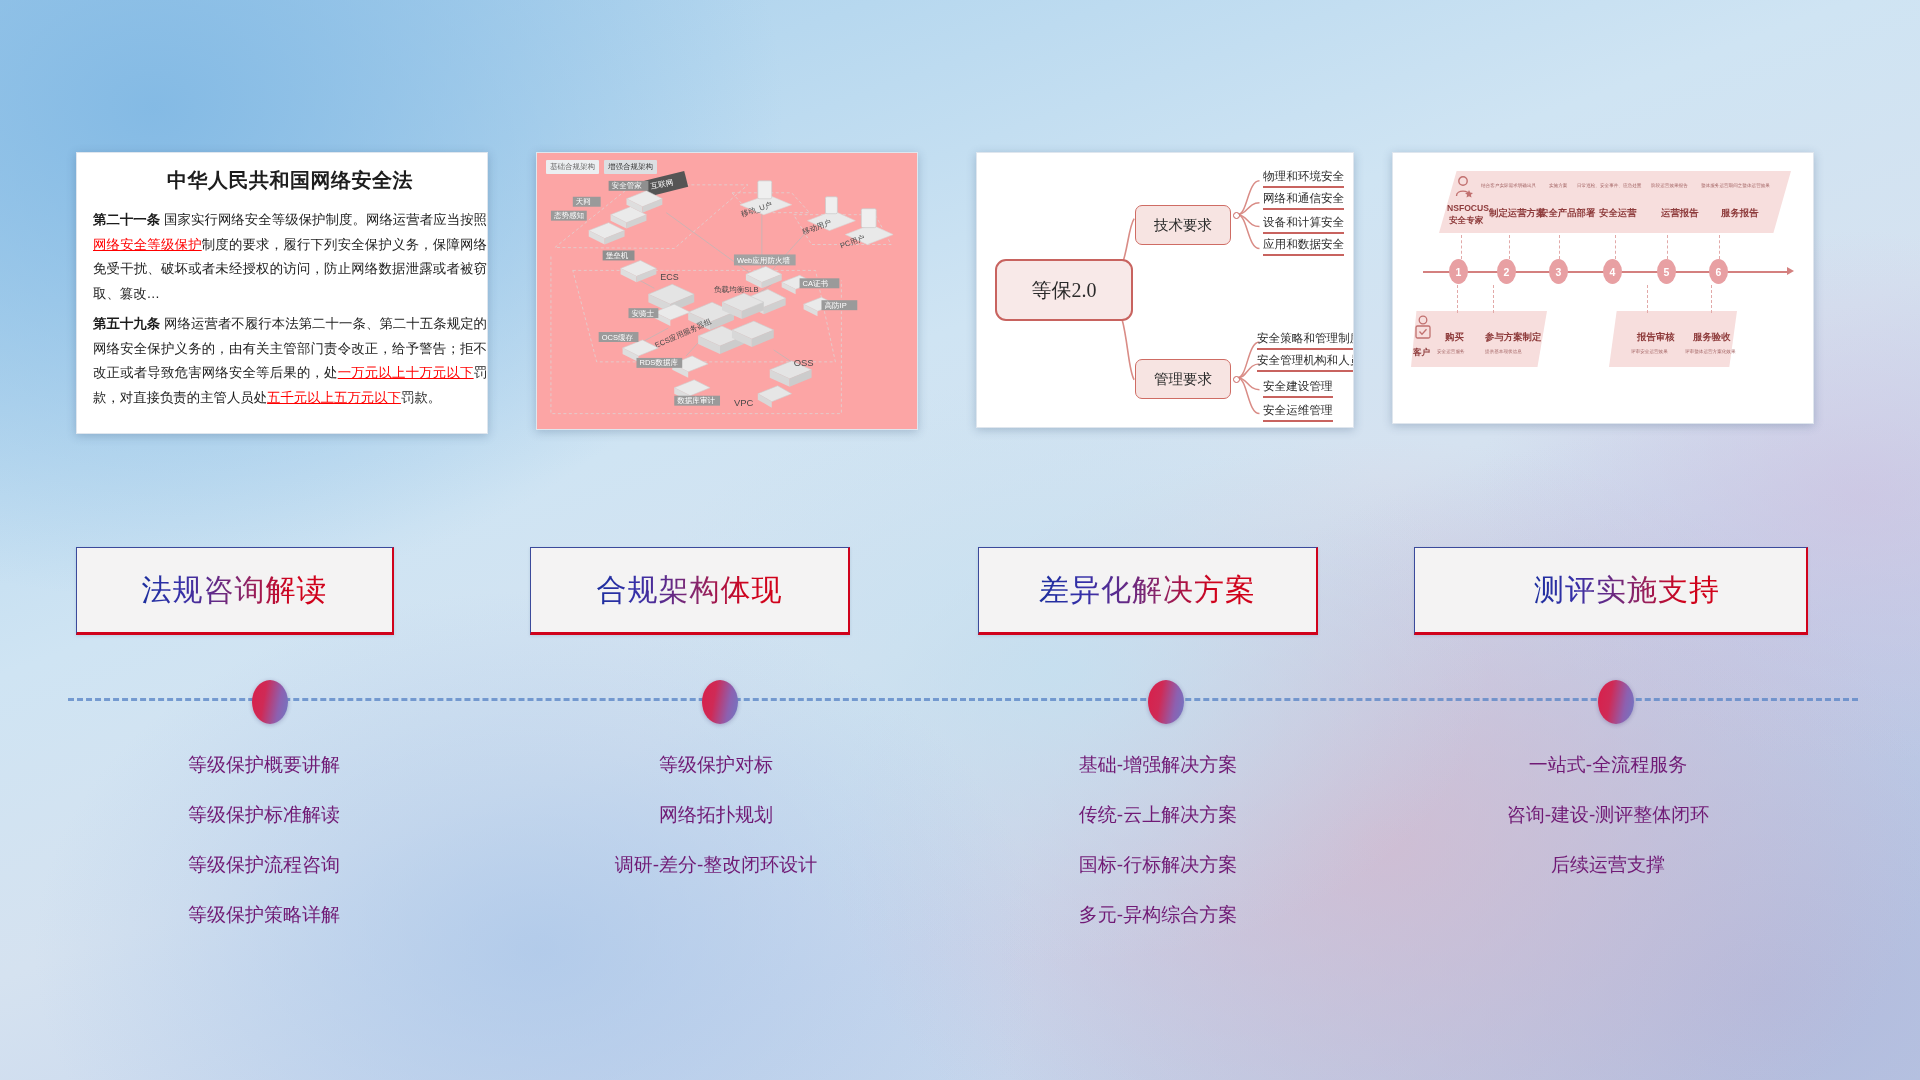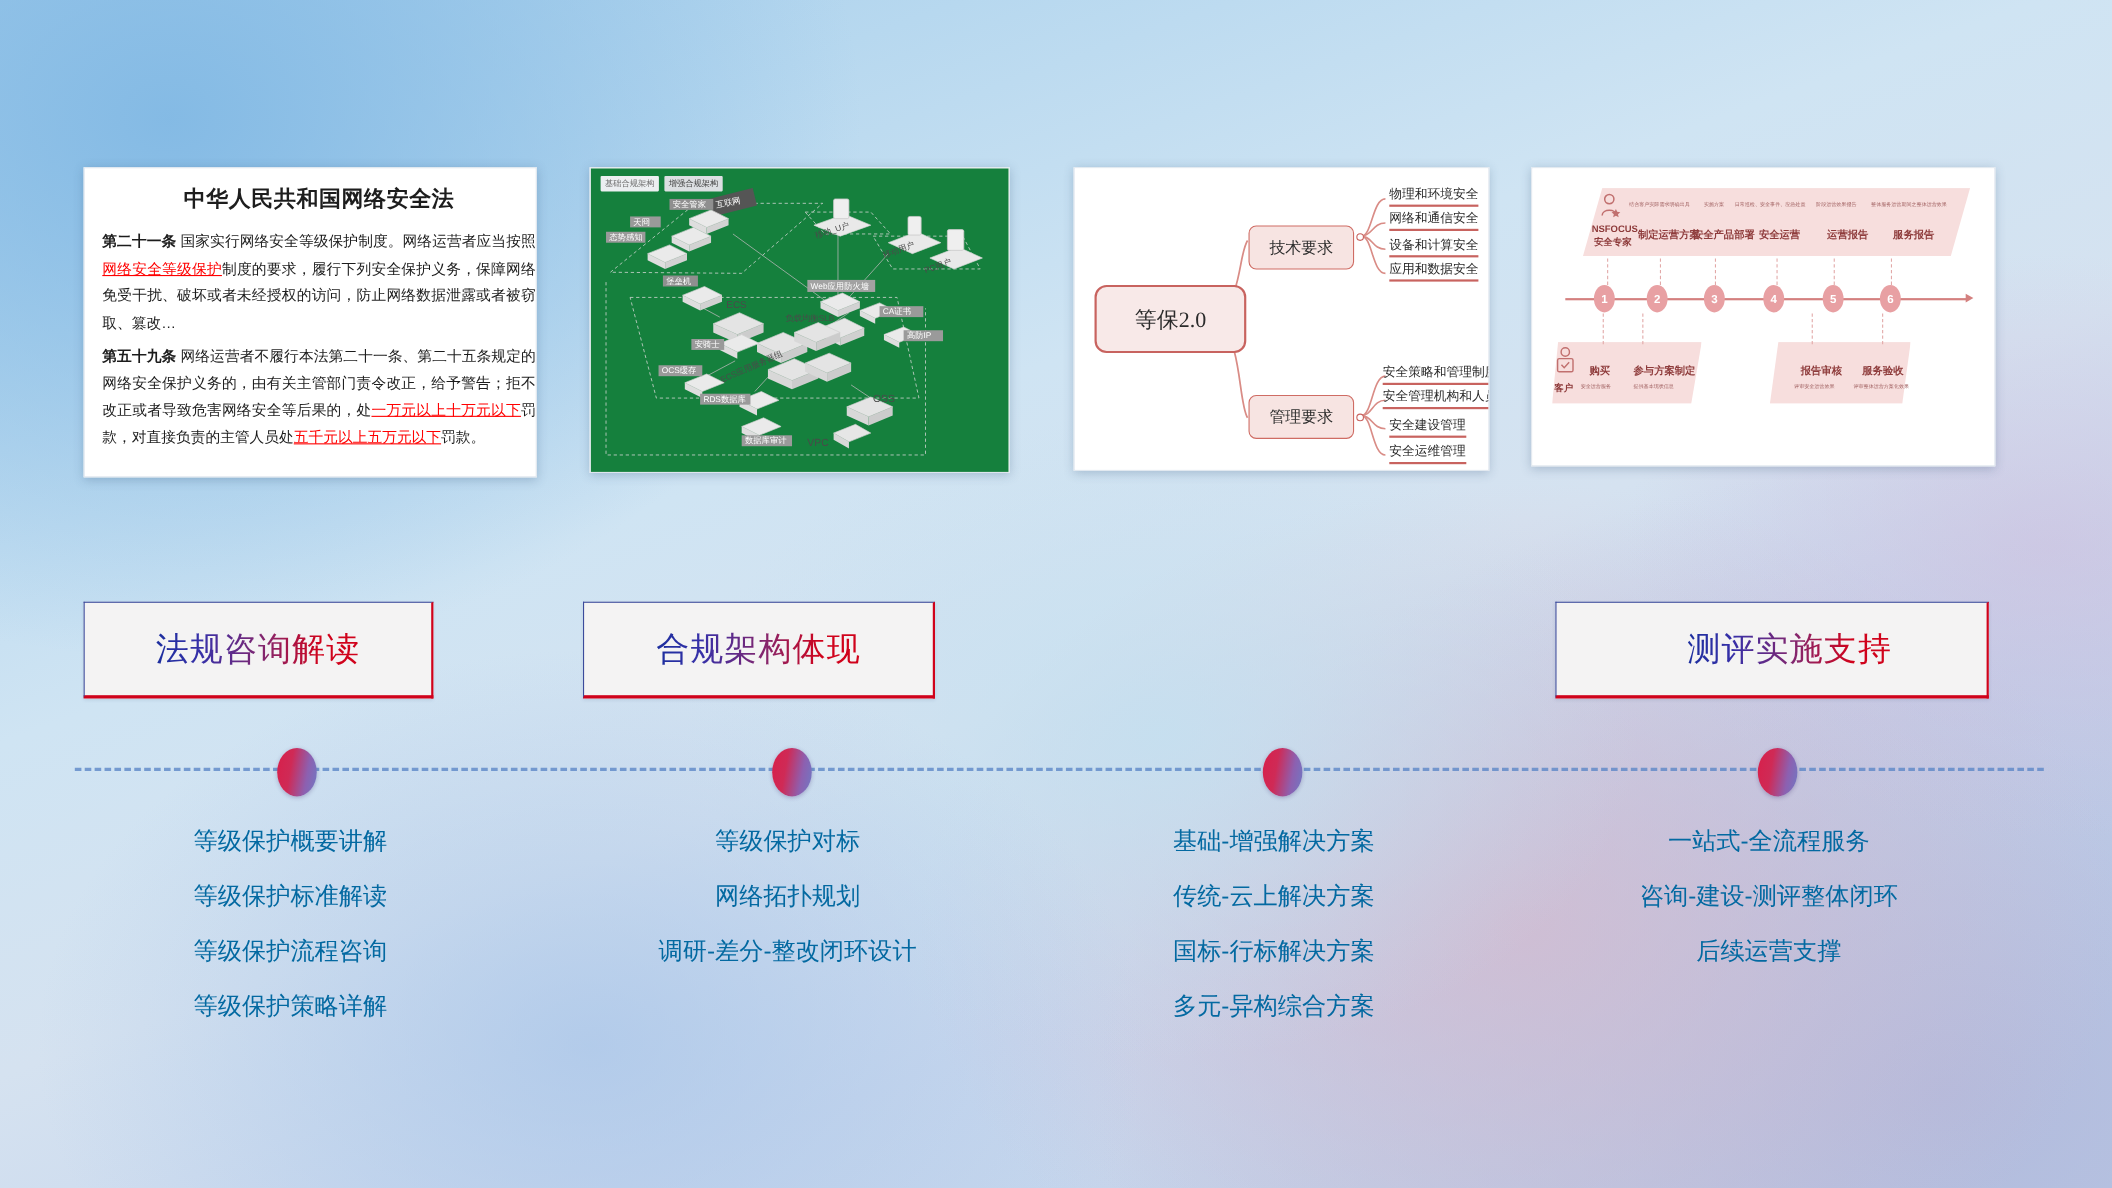--- a/index.html
+++ b/index.html
@@ -45,21 +45,21 @@
     letter-spacing:.5px; margin-bottom:14px;
   }
   .law-p {
     font-size:13.4px; line-height:24.5px; color:#1c1c1c; text-align:justify;
     margin-bottom:6px;
   }
   .law-p b { font-weight:700; }
   .law-p .hl { color:#ff0000;text-decoration:underline; }
 
   
-  .arch { position:relative; width:100%; height:100%; background:#15803d;text-decoration:underline; }
+  .arch { position:relative; width:100%; height:100%; background:#fca5a5;text-decoration:underline; }
   .arch-tabs { position:absolute; top:7px; left:9px; display:flex; gap:5px; }
   .arch-tab {
     font-size:7.5px; color:#6d6d6d; background:#eceff1;
     padding:2px 4px; border-radius:1px; white-space:nowrap;
   }
   .arch-tab.on { background:#dcdfe2; color:#3e3e3e; }
   .arch-svg { position:absolute; inset:0; }
   .nd { font-size:7.6px; fill:#4a4a4a; font-family:"Liberation Sans",sans-serif; }
   .nd-l { font-size:7.6px; fill:#ffffff; font-family:"Liberation Sans",sans-serif; }
 
@@ -157,21 +157,21 @@
   }
 
   
   .lists { position:absolute; top:740px; left:0; width:1920px; height:210px; }
   .lcol { position:absolute; top:0; text-align:center; }
   .lcol-1 { left:54px;   width:420px; }
   .lcol-2 { left:506px;  width:420px; }
   .lcol-3 { left:948px;  width:420px; }
   .lcol-4 { left:1398px; width:420px; }
   .litem {
-    font-size:22px; color:#0369a1; line-height:50px;
+    font-size:19px; color:#701a75; line-height:50px;
     font-family:"Liberation Sans",sans-serif; white-space:nowrap;
   }
 </style>
 </head>
 <body>
 
 <div id="bg">
   <div class="bgl bg-base"></div>
   <div class="bgl bg-g1"></div>
   <div class="bgl bg-g2"></div>
@@ -433,20 +433,23 @@
     </div>
   </div>
 
   <div class="heads">
     <div class="head head-1">
       <span class="head-txt">法规咨询解读</span>
     </div>
     <div class="head head-2">
       <span class="head-txt">合规架构体现</span>
     </div>
+    <div class="head head-3">
+      <span class="head-txt">差异化解决方案</span>
+    </div>
     <div class="head head-4">
       <span class="head-txt">测评实施支持</span>
     </div>
   </div>
 
   <div class="strip">
     <div class="strip-line"></div>
     <div class="strip-dot" style="left:252px"></div>
     <div class="strip-dot" style="left:702px"></div>
     <div class="strip-dot" style="left:1148px"></div>

